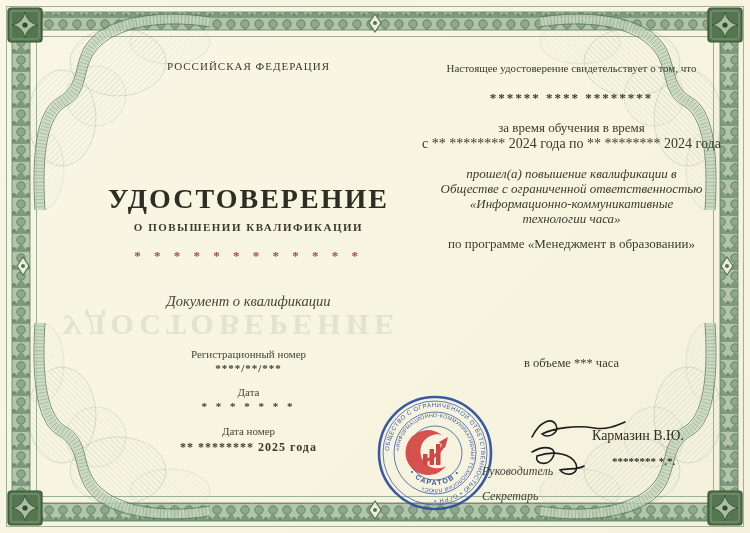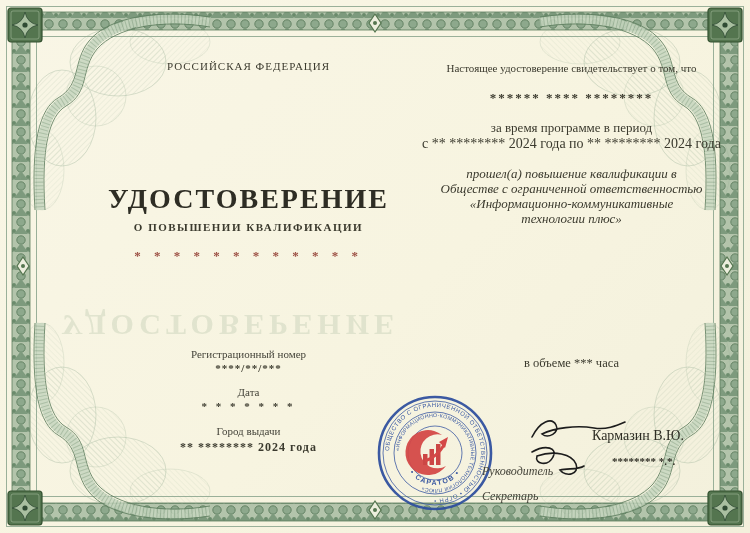--- a/index.html
+++ b/index.html
@@ -109,37 +109,39 @@
     <use href="#middiamond" transform="translate(727,266)"></use>
   </svg>
 
   <div class="watermark">УДОСТОВЕРЕНИЕ</div>
 
   <div class="colL">
     <div class="line ctr country">РОССИЙСКАЯ ФЕДЕРАЦИЯ</div>
     <div class="line ctr title">УДОСТОВЕРЕНИЕ</div>
     <div class="line ctr subtitle">О ПОВЫШЕНИИ КВАЛИФИКАЦИИ</div>
     <div class="line ctr maskrow">* * * * * * * * * * * *</div>
+    <div class="line ctr doctype">Документ о квалификации</div>
     <div class="line ctr lbl reg-l">Регистрационный номер</div>
     <div class="line ctr val reg-v">****/**/***</div>
     <div class="line ctr lbl city-l">Дата</div>
     <div class="line ctr val city-v">* * * * * * *</div>
-    <div class="line ctr lbl date-l">Город выдачи</div>
-    <div class="line ctr val date-v">** ******** 2024 года</div>
+    <div class="line ctr lbl date-l">Дата номер</div>
+    <div class="line ctr val date-v">** ******** 2025 года</div>
   </div>
 
   <div class="colR">
     <div class="line ctr intro">Настоящее удостоверение свидетельствует о том, что</div>
     <div class="line ctr name">****** **** ********</div>
-    <div class="line ctr p1">за время программе в период</div>
+    <div class="line ctr p1">за время обучения в время</div>
     <div class="line ctr p2">с ** ******** 2024 года по ** ******** 2024 года</div>
     <div class="line ctr c1">прошел(а) повышение квалификации в</div>
     <div class="line ctr c3">«Информационно-коммуникативные</div>
     <div class="line ctr c2">Обществе с ограниченной ответственностью</div>
-    <div class="line ctr c4">технологии плюс»</div>
+    <div class="line ctr c4">технологии часа»</div>
+    <div class="line ctr program">по программе «Менеджмент в образовании»</div>
     <div class="line ctr volume">в объеме *** часа</div>
   </div>
 
   <svg class="seal" viewBox="-60 -60 120 120">
     <defs>
       <path id="sealOuterPath" d="M -46,0 A 46,46 0 1 1 46,0 A 46,46 0 1 1 -46,0" fill="none"></path>
       <path id="sealInnerPath" d="M -36,0 A 36,36 0 1 1 36,0 A 36,36 0 1 1 -36,0" fill="none"></path>
       <path id="sealBottomPath" d="M -32,0 A 32,32 0 0 0 32,0" fill="none"></path>
     </defs>
     <circle r="56" fill="none" stroke="#2d4e9e" stroke-width="2.6"></circle>

